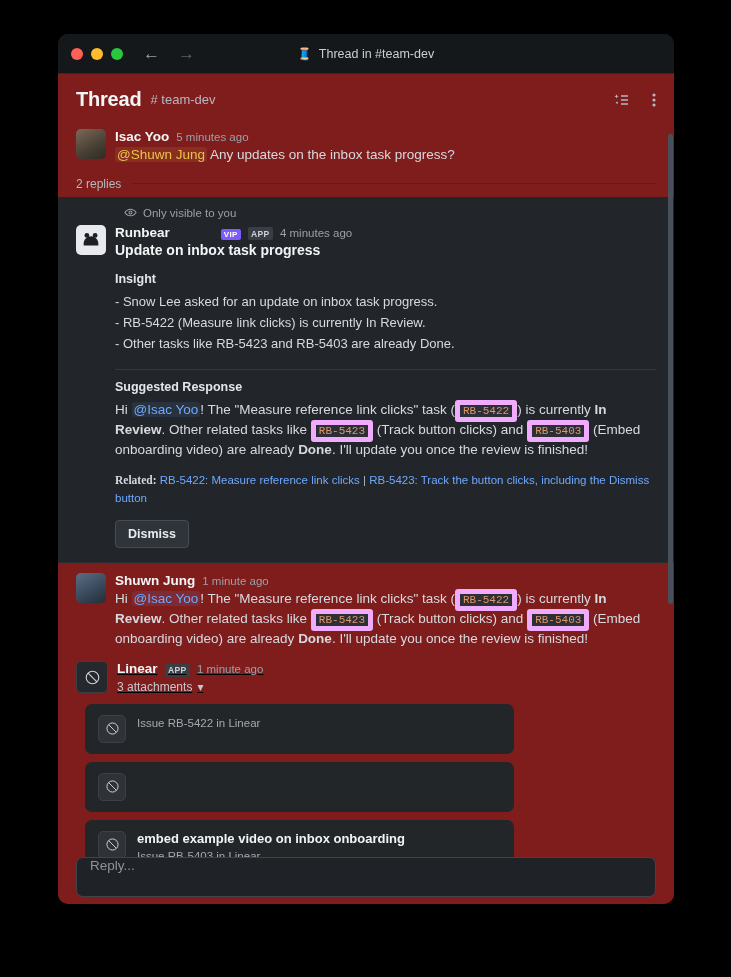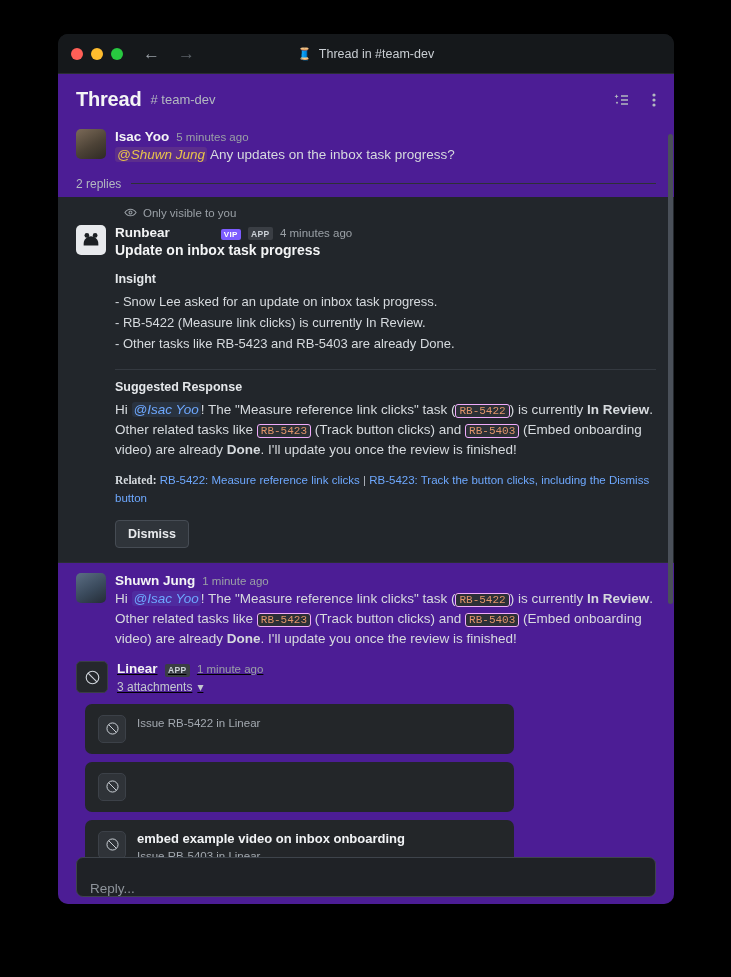--- a/index.html
+++ b/index.html
@@ -57,21 +57,21 @@
     font-size: 12.5px;
     pointer-events: none;
     display: flex;
     align-items: center;
     justify-content: center;
     gap: 6px;
   }
   .titlecenter .tico { font-size: 12px; }
   .content {
     height: 831px;
-    background: #4c1d95;
+    background: #7f1d1d;
     position: relative;
     overflow: hidden;
   }
   .thead {
     display: flex;
     align-items: center;
     padding: 14px 18px 10px 18px;
     gap: 9px;
   }
   .thead h1 {
@@ -151,21 +151,20 @@
   .mtext {
     color: #d6dade;
     font-size: 13.5px;
     line-height: 1.48;
   }
   .mention {
     color: #e8c34a;
     background: rgba(232,195,74,0.10);
     border-radius: 3px;
     padding: 0 2px;
-    font-style: italic;
   }
   .mention.blue { color: #6ea8fe; background: rgba(110,168,254,0.10); }
   .replies-row {
     display: flex;
     align-items: center;
     gap: 10px;
     padding: 10px 18px 6px 18px;
   }
   .replies-label { color: #b3b9c0; font-size: 12px; }
   .hrule { flex: 1; height: 1px; background: #2d3136; }
@@ -191,21 +190,21 @@
     font-size: 12.5px;
     margin: 14px 0 6px 0;
   }
   .bul { color: #d6dade; font-size: 13px; line-height: 1.6; }
   .divider-thin { height: 1px; background: #343940; margin: 14px 0 10px 0; }
   .code {
     font-family: "Liberation Mono", monospace;
     font-size: 11px;
     color: #e0956a;
     background: #2c3036;
-    border: 1px solid #f0abfc;
+    border: 5px solid #f0abfc;
     border-radius: 3px;
     padding: 0 3px;
   }
   .related {
     font-size: 11.5px;
     color: #b3b9c0;
     line-height: 1.55;
     margin-top: 12px;
   }
   .related b { color: #d6dade; font-family: Liberation Serif, serif; }
@@ -251,21 +250,21 @@
   .att-t { color: #f1f3f5; font-size: 13px; font-weight: 700; line-height: 1.3; }
   .att-s { color: #a3a9b0; font-size: 11.5px; margin-top: 2px; }
   .composer {
     position: absolute;
     left: 18px; right: 18px; bottom: 8px;
     height: 38px;
     background: #1f2226;
     border: 1px solid #3e444b;
     border-radius: 7px;
     display: flex;
-    align-items: flex-end;
+    align-items: flex-start;
     padding: 0 13px;
     margin-top: 20px;
   }
   .composer span { color: #8e949b; font-size: 13.5px; }
   .scrollbar {
     position: absolute;
     right: 1px; top: 60px;
     width: 5px; height: 470px;
     background: #4a5059;
     border-radius: 3px;

